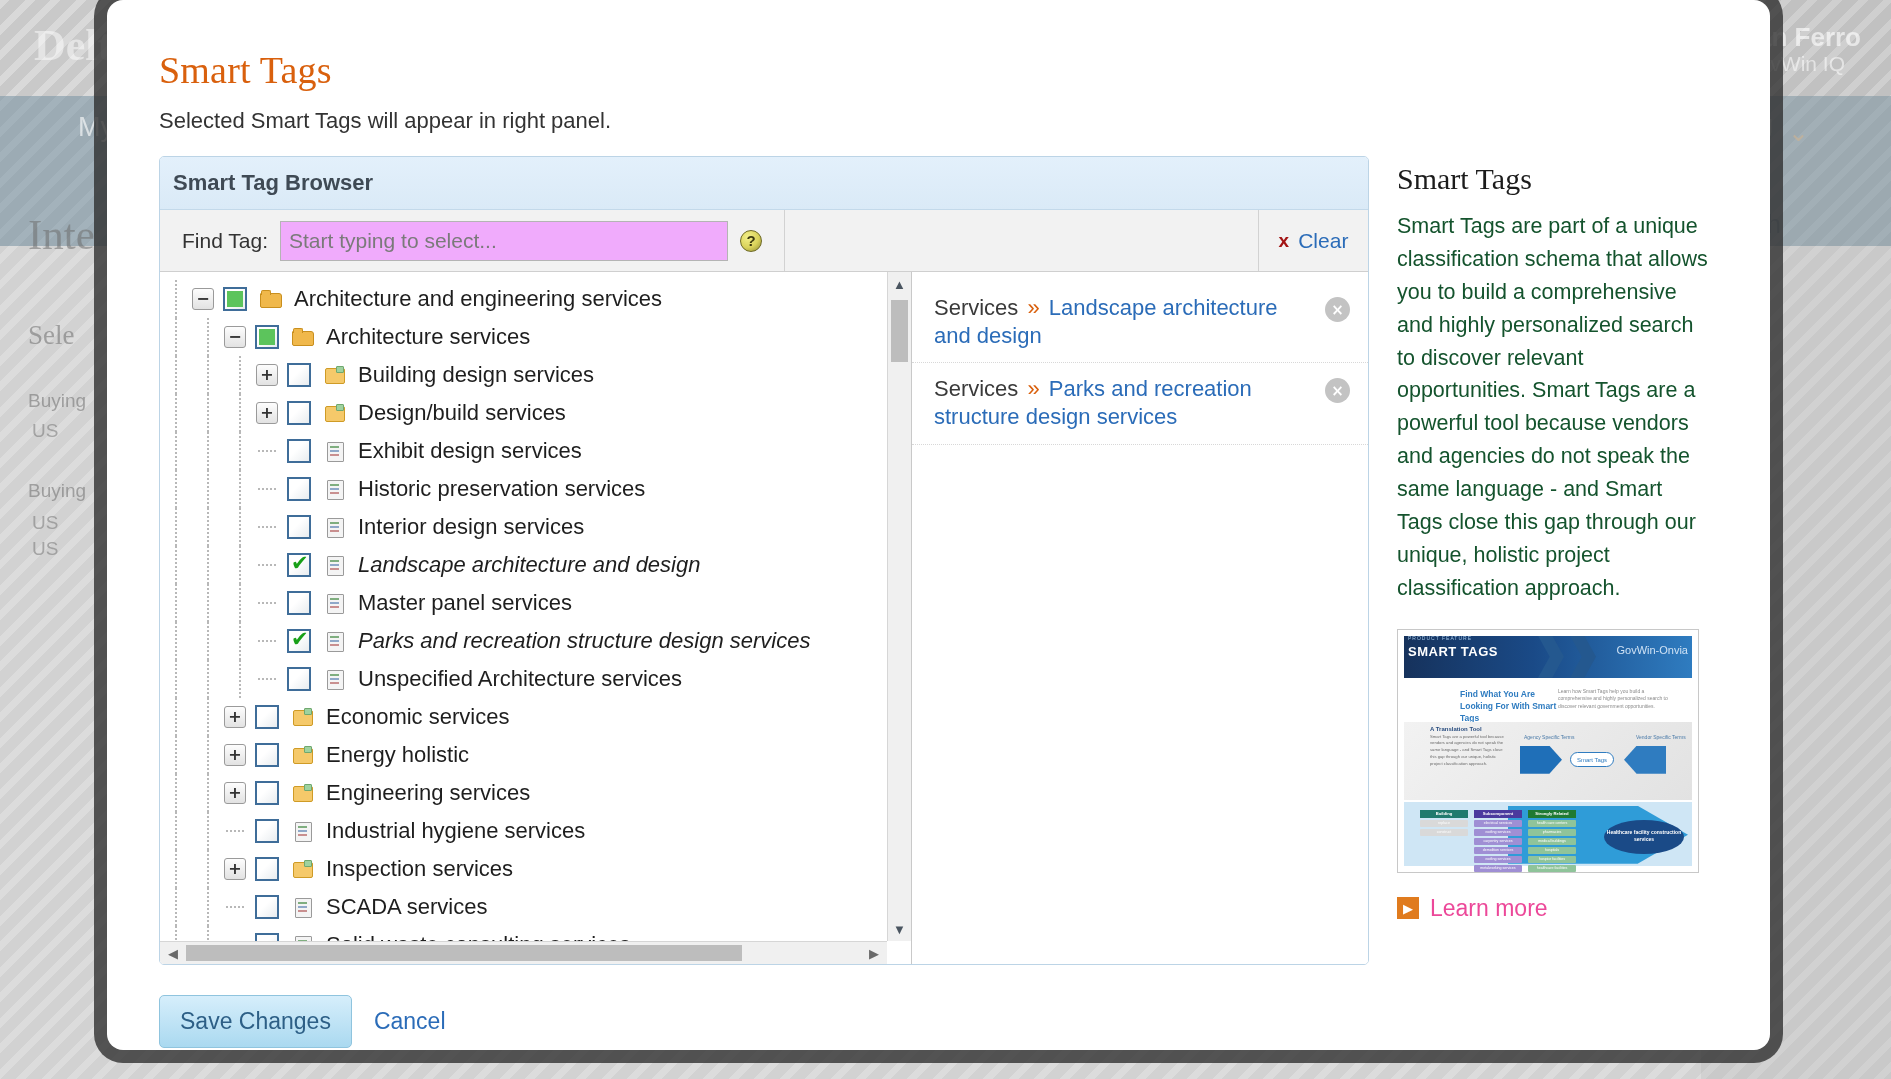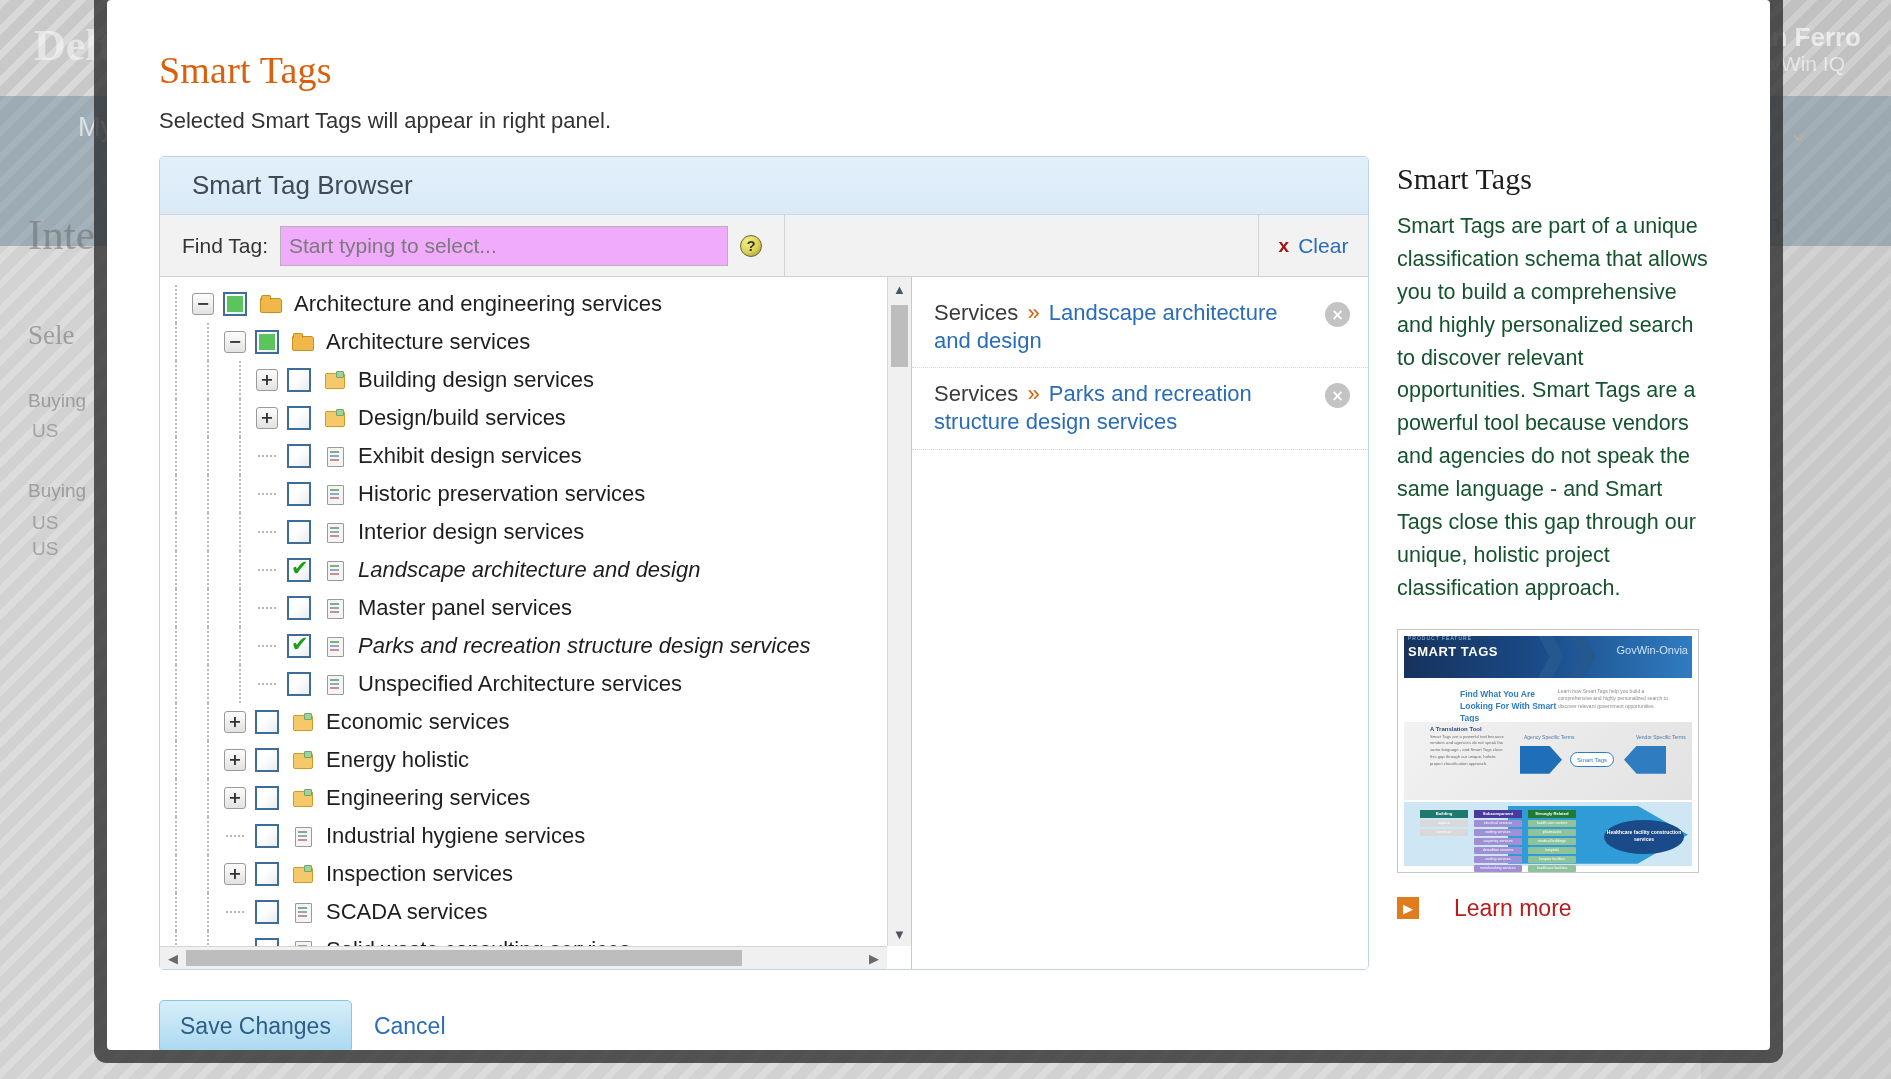--- a/index.html
+++ b/index.html
@@ -39,21 +39,21 @@
   #bg-navr   { right:118px; top:110px; font-size:25px; color:rgba(255,255,255,0.45); }
   #bg-chev   { right:82px;  top:118px; font-size:25px; color:rgba(200,178,150,0.72); }
   #bg-search { right:110px; top:210px; font-size:25px; color:rgba(110,130,150,0.55); }
   #bg-rightcol { position:absolute; right:0; top:0; bottom:0; width:190px;
                  background:rgba(160,160,160,0.18); }
 
   
   #modal {
     position:absolute; left:107px; top:0px; width:1663px; height:1050px;
     background:#ffffff;
-    border-radius:4px;
+    border-radius:16px;
     box-shadow:0 0 0 13px rgba(45,45,45,0.78);
     overflow:hidden;
   }
   #modal-inner { padding:48px 52px 0 52px; }
 
   #dlg-title {
     color:#d9600d; font-size:38px; font-family:"Liberation Serif", serif;
     margin:0 0 16px 0; font-weight:normal; letter-spacing:0.2px;
   }
   #dlg-sub { color:#333; font-size:22px; margin:0 0 22px 0; }
@@ -61,22 +61,22 @@
   #dlg-columns { display:flex; gap:28px; align-items:flex-start; }
 
   
   #browser-panel {
     width:1210px; border:1px solid #bcd4e6; border-radius:5px;
     background:#fff; overflow:hidden;
   }
   #browser-header {
     background:linear-gradient(to bottom, #e3f0fb 0%, #daeaf7 100%);
     border-bottom:1px solid #c3d9ea;
-    padding:13px 0 13px 32px;
-    font-size:26px; color:#3f4a55;
+    padding:13px 0 13px 13px;
+    font-size:22px; color:#3f4a55;font-weight:bold;
   }
   #findbar { display:flex; align-items:stretch; background:#f2f2f2;
              border-bottom:1px solid #cfcfcf; height:62px; }
   #find-label-cell { display:flex; align-items:center; padding:0 12px 0 22px;
                      font-size:21px; color:#333; }
   #find-input-cell { display:flex; align-items:center; }
   #find-input {
     width:448px; height:40px; border:1px solid #b4b4b4; background:#f0abfc;
     font-size:21px; color:#444; padding:0 8px;
     font-family:"Liberation Sans", sans-serif;
@@ -253,21 +253,21 @@
   .thumb-oval { position:absolute; right:14px; top:190px; width:80px; height:34px;
                 border-radius:40px/17px; background:#1a4a87; color:#fff;
                 font-size:5px; font-weight:bold; text-align:center;
                 padding-top:9px; line-height:1.45; }
 
   #learn-more { display:flex; align-items:center; gap:11px; margin-top:22px;
                 cursor:pointer; }
   #lm-icon { width:22px; height:22px; background:#e07b1e; color:#fff;
              font-size:13px; display:flex; align-items:center;
              justify-content:center; font-family:"DejaVu Sans", sans-serif; }
-  #lm-label { font-size:23px; color:#b91c1c;margin-left:24px; }
+  #lm-label { font-size:23px; color:#ec4899; }
 
   
   #footer { display:flex; align-items:center; gap:22px; padding:30px 0 0 0; }
   #save-btn {
     padding:12px 20px; font-size:23px; color:#2d5f86;
     background:linear-gradient(to bottom,#d6eefb 0%, #aad9f0 100%);
     border:1px solid #8fc4de; border-radius:5px; cursor:pointer;
     font-family:"Liberation Sans", sans-serif;
   }
   #cancel-link { font-size:23px; color:#2b6cb8; cursor:pointer; }

